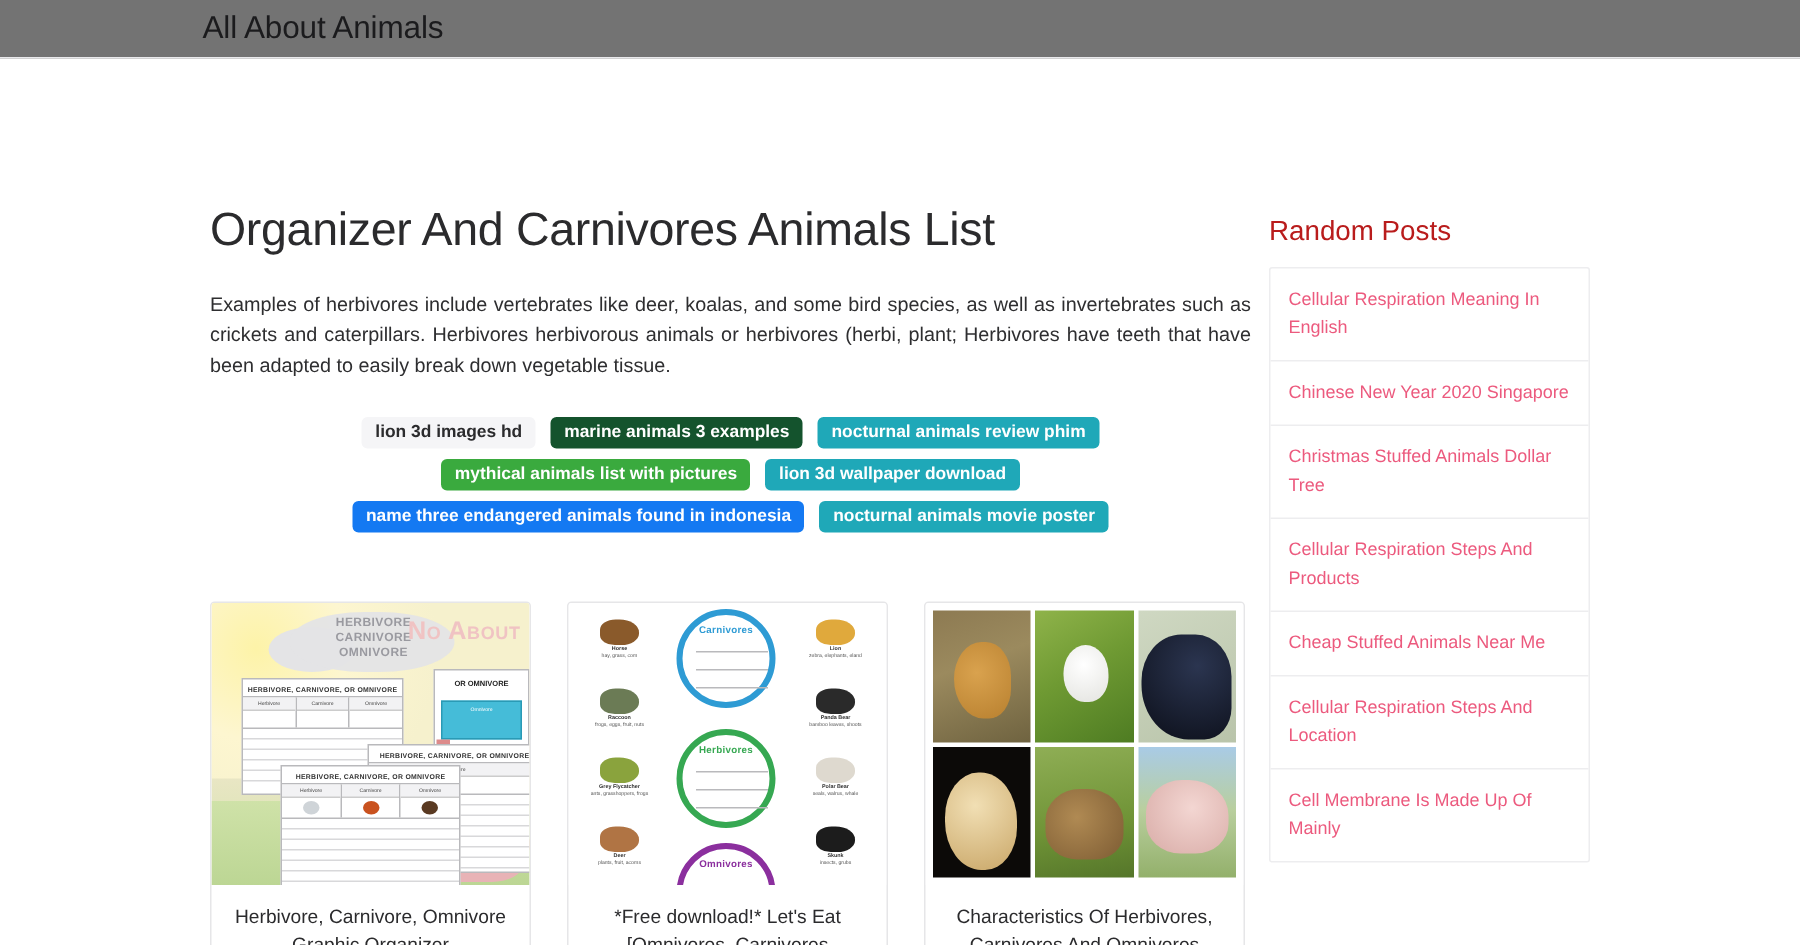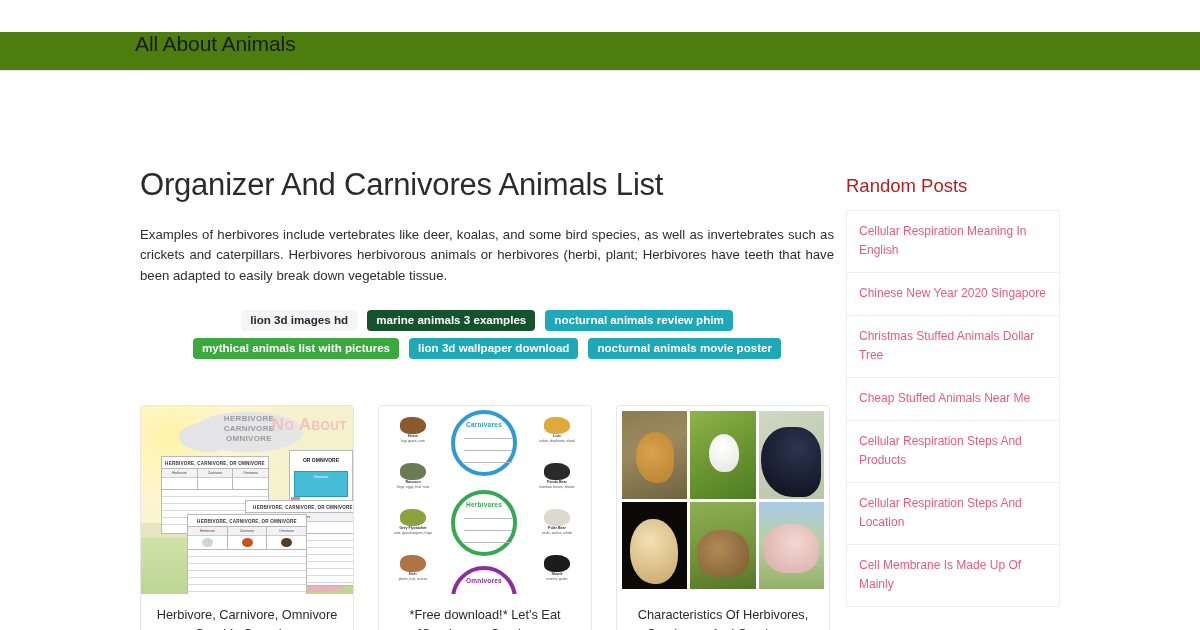--- a/index.html
+++ b/index.html
@@ -8,23 +8,22 @@
     background: #ffffff;
     font-family: "Liberation Sans", sans-serif;
     overflow: hidden;
   }
 
   
   .site-header {
     height: 39px;
     border-bottom: 1px solid #e9e9ec;
     display: flex;
-    align-items: flex-start;
-    background: #4d7c0f;
-    margin-top: 32px;
+    align-items: center;
+    background: #737373;
   }
   .site-title {
     margin-left: 135px;
     font-size: 21px;
     font-weight: 400;
     color: #1b1b1d;
     letter-spacing: -0.1px;
   }
 
   
@@ -220,20 +219,21 @@
     <h1 class="post-title">Organizer And Carnivores Animals List</h1>
 
     <p class="post-desc">Examples of herbivores include vertebrates like deer, koalas, and some bird species, as well as invertebrates such as crickets and caterpillars. Herbivores herbivorous animals or herbivores (herbi, plant; Herbivores have teeth that have been adapted to easily break down vegetable tissue.</p>
 
     <div class="chips" id="chips">
         <a class="chip" style="background: rgb(245, 245, 247); color: rgb(43, 43, 45);">lion 3d images hd</a>
         <a class="chip" style="background: #14532d; color: rgb(255, 255, 255);">marine animals 3 examples</a>
         <a class="chip" style="background: rgb(31, 168, 184); color: rgb(255, 255, 255);">nocturnal animals review phim</a>
         <a class="chip" style="background: rgb(58, 170, 62); color: rgb(255, 255, 255);">mythical animals list with pictures</a>
         <a class="chip" style="background: rgb(31, 168, 184); color: rgb(255, 255, 255);">lion 3d wallpaper download</a>
+        <a class="chip" style="background: rgb(20, 121, 242); color: rgb(255, 255, 255);">name three endangered animals found in indonesia</a>
         <a class="chip" style="background: rgb(31, 168, 184); color: rgb(255, 255, 255);">nocturnal animals movie poster</a>
       </div>
 
     <div class="cards" id="cards">
         <div class="card">
           <div class="card-thumb t1">
             <div class="sky"></div>
             <div class="cloud2"></div>
             <div class="cloud"></div>
             <div class="cloudtxt">HERBIVORE<br>CARNIVORE<br>OMNIVORE</div>
@@ -413,24 +413,24 @@
         <div class="post-item">
           <a class="post-link" style="color: rgb(236, 90, 126);">Cellular Respiration Meaning In English</a>
         </div>
         <div class="post-item">
           <a class="post-link" style="color: rgb(236, 90, 126);">Chinese New Year 2020 Singapore</a>
         </div>
         <div class="post-item">
           <a class="post-link" style="color: rgb(236, 90, 126);">Christmas Stuffed Animals Dollar Tree</a>
         </div>
         <div class="post-item">
+          <a class="post-link" style="color: rgb(236, 90, 126);">Cellular Respiration Steps And Products</a>
+        </div>
+        <div class="post-item">
           <a class="post-link" style="color: rgb(236, 90, 126);">Cheap Stuffed Animals Near Me</a>
-        </div>
-        <div class="post-item">
-          <a class="post-link" style="color: rgb(236, 90, 126);">Cellular Respiration Steps And Products</a>
         </div>
         <div class="post-item">
           <a class="post-link" style="color: rgb(236, 90, 126);">Cellular Respiration Steps And Location</a>
         </div>
         <div class="post-item">
           <a class="post-link" style="color: rgb(236, 90, 126);">Cell Membrane Is Made Up Of Mainly</a>
         </div>
       </div>
   </aside>
 

